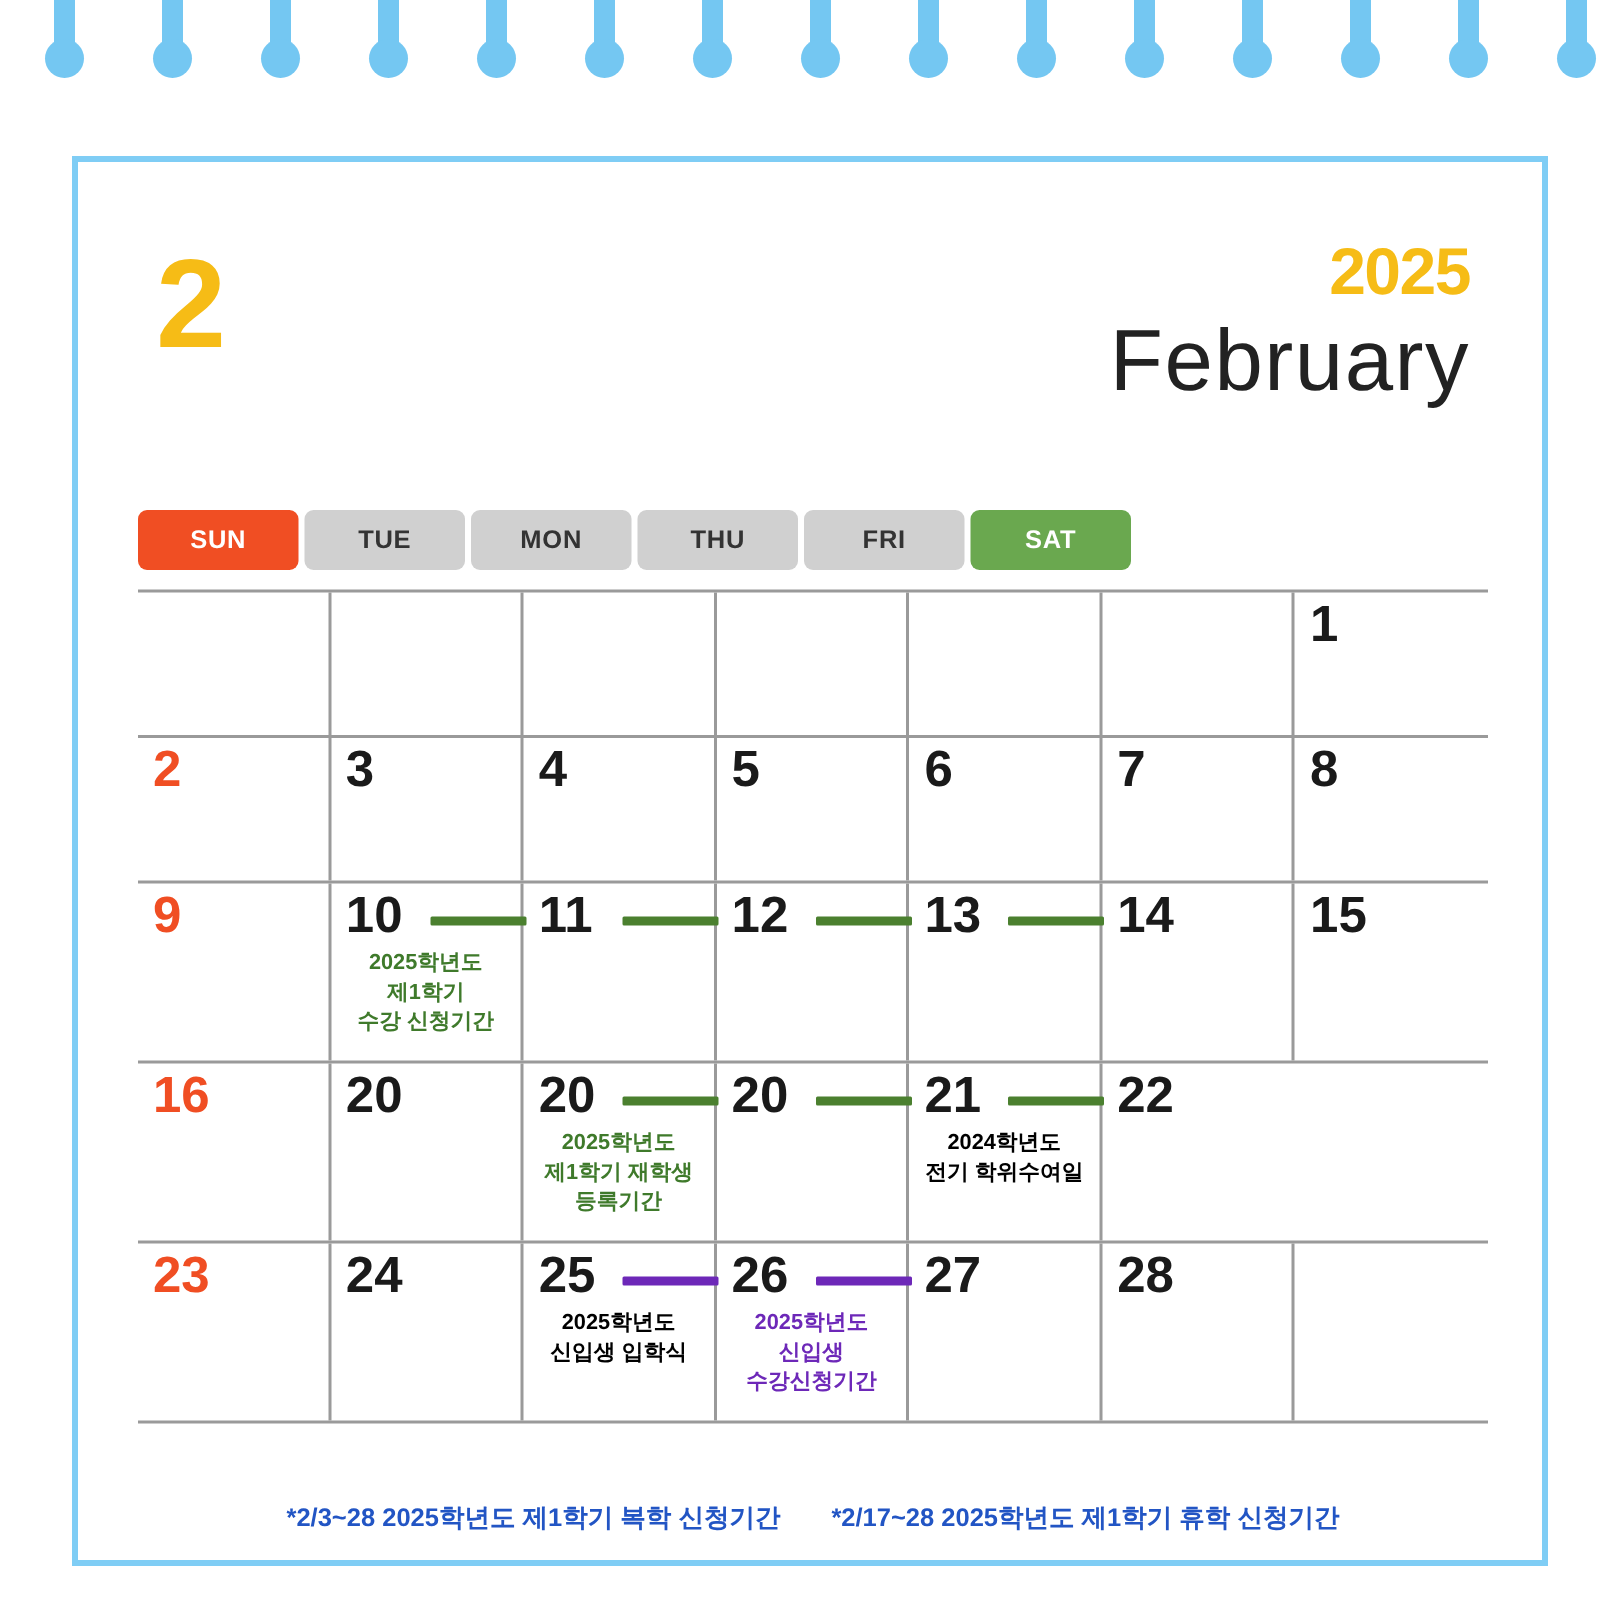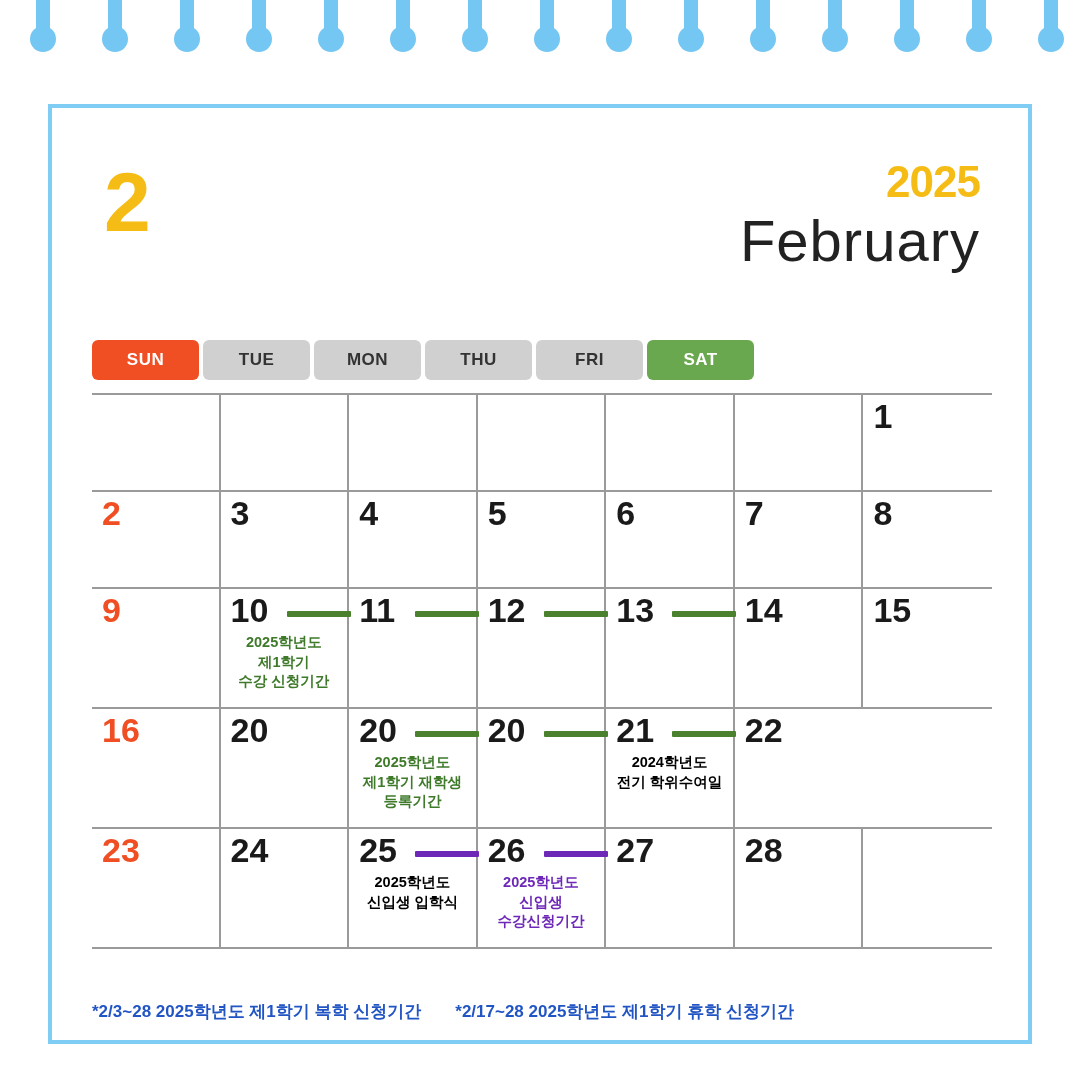--- a/index.html
+++ b/index.html
@@ -185,21 +185,21 @@
   .evt.blue  { color: #000000; }
   .evt.purple{ color: #6d28b8; }
 
   
   #notes {
     position: absolute;
     left: 40px;
     top: 892px;
     width: 900px;
     display: flex;
-    justify-content: flex-start;
+    justify-content: center;
     gap: 34px;
     font-size: 17px;
     font-weight: bold;
     color: #2255c4;
   }
 </style>
 </head>
 <body>
 
 <div id="page">

